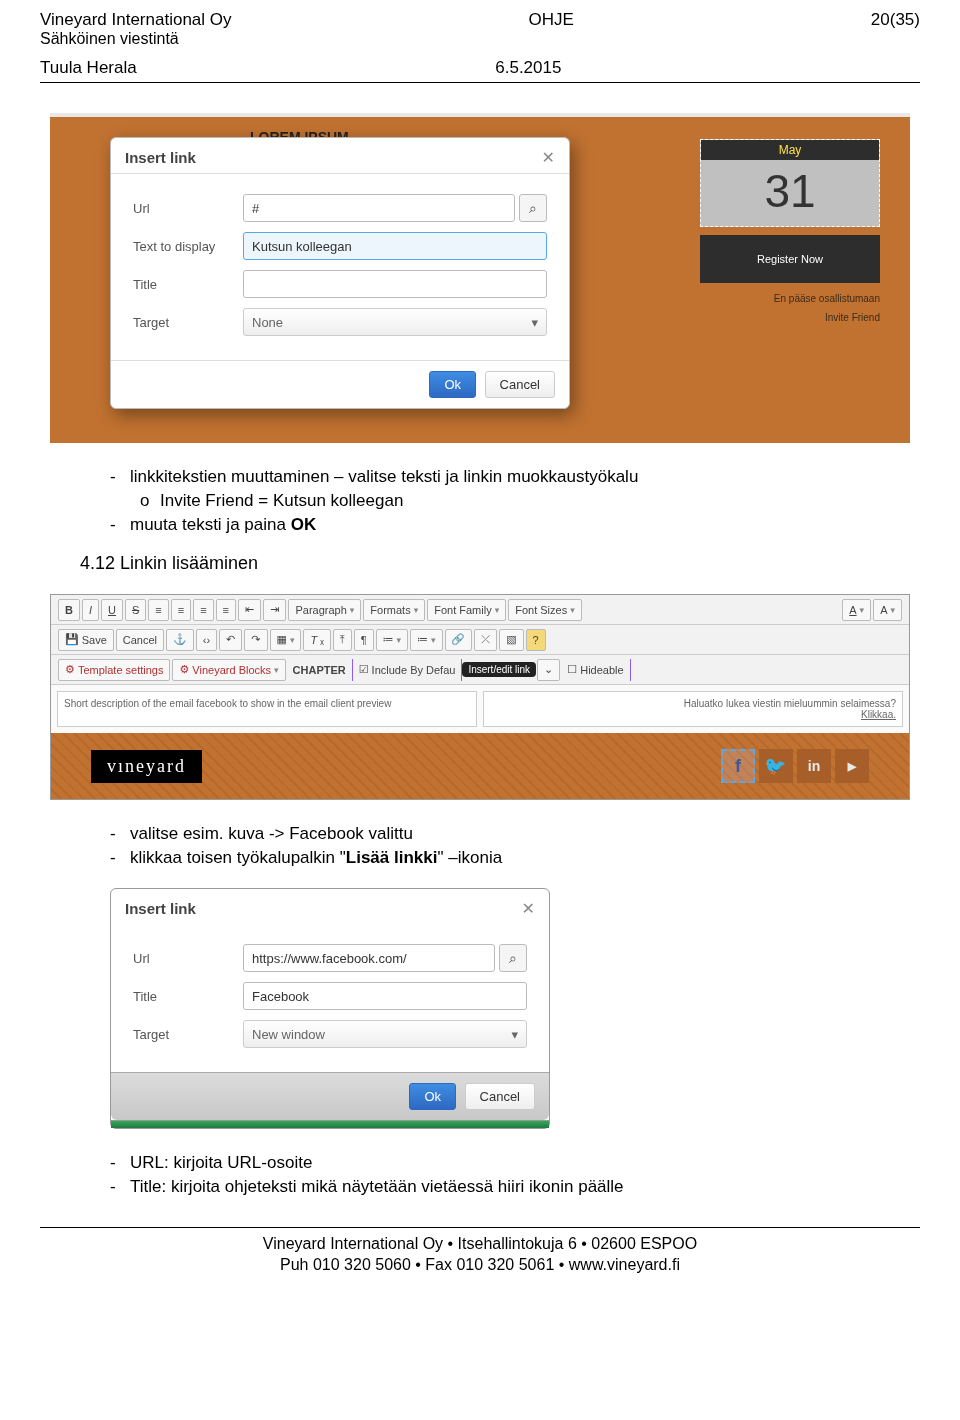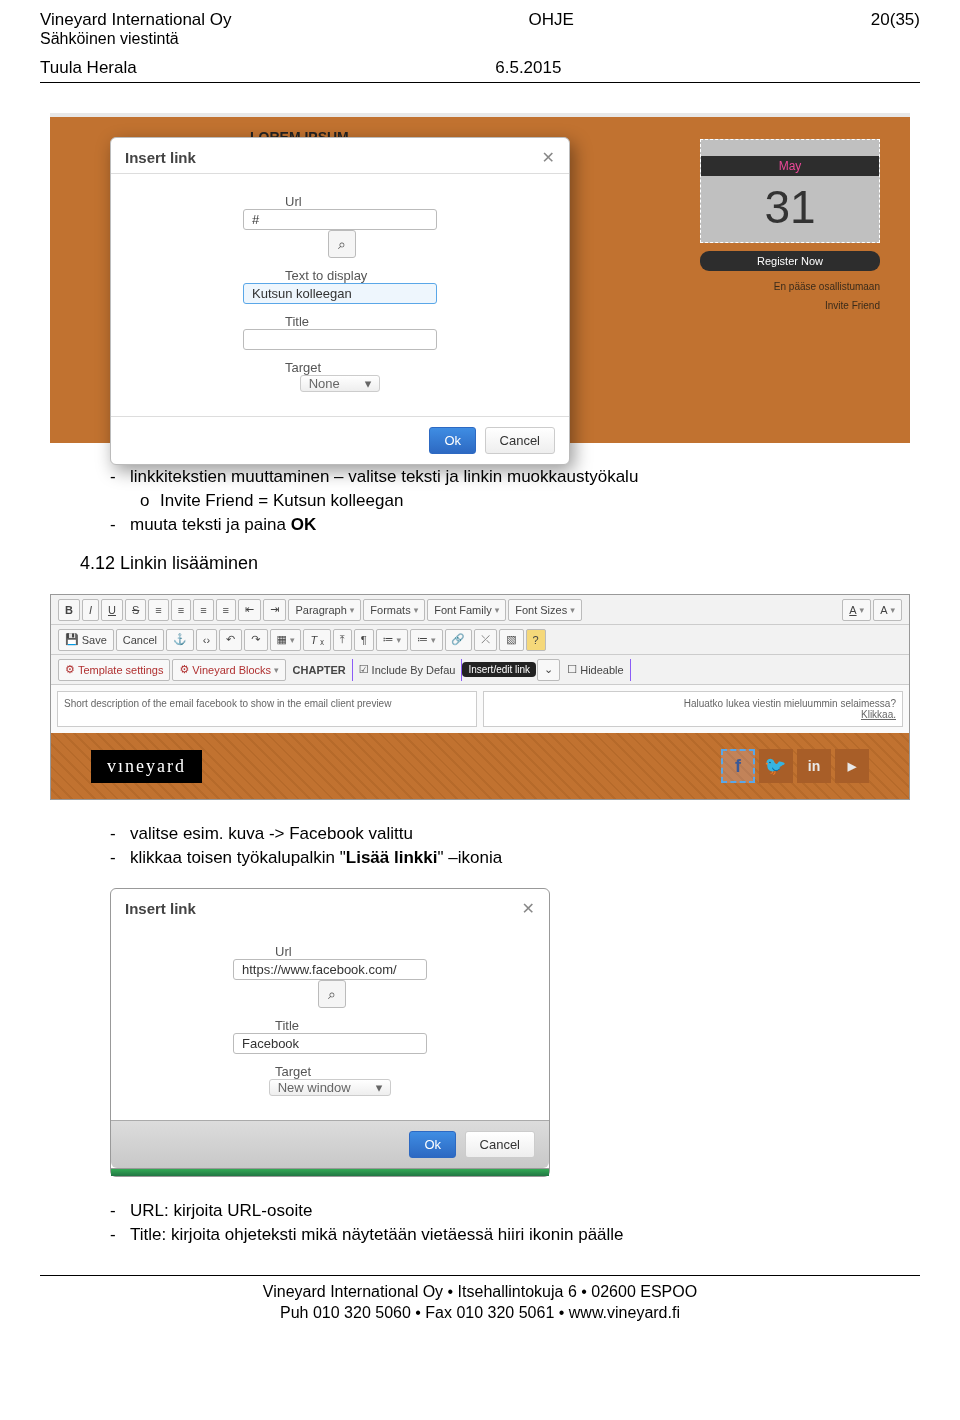--- a/index.html
+++ b/index.html
@@ -52,21 +52,21 @@
 .modal-head {
   display: flex;
   justify-content: space-between;
   align-items: center;
   padding: 10px 14px 6px 14px;
   border-bottom: 1px solid #ddd;
 }
 .modal-head .title { font-weight: bold; font-size: 15px; color: #444; }
 .modal-close { font-size: 16px; color: #888; cursor: pointer; }
 .modal-body { padding: 10px 14px 14px 14px; }
-.form-row { display: flex; align-items: center; margin: 10px 8px; flex-direction: column; }
+.form-row { display: flex; align-items: center; margin: 10px 8px; }
 .form-row .lbl { width: 110px; color: #555; font-size: 13px; }
 .form-row input[type=text] {
   flex: 1; height: 28px; padding: 2px 8px;
   border: 1px solid #bbb; border-radius: 3px; font-size: 13px;
   background: #fff; color: #333;
 }
 .form-row input.highlight { border: 1px solid #5aa7e8; background: #eef6fd; }
 .icon-browse {
   width: 28px; height: 28px; border: 1px solid #bbb; border-radius: 3px;
   margin-left: 4px; background: #f5f5f5; display: inline-flex;
@@ -77,23 +77,23 @@
   background: linear-gradient(#fff,#eee); padding: 0 8px;
   display: flex; justify-content: space-between; align-items: center;
   font-size: 13px; color: #666; gap: 25px;
 }
 .modal-foot { padding: 10px 14px; border-top: 1px solid #ddd; text-align: right; }
 .btn { display: inline-block; padding: 5px 14px; font-size: 13px; border-radius: 3px; border: 1px solid #ccc; background: linear-gradient(#fff,#eee); color: #333; cursor: pointer; margin-left: 4px; }
 .btn.ok { background: linear-gradient(#3f8de3,#2d69c2); color: #fff; border-color: #2d69c2; }
 
 .shot1 .side-stack { position: absolute; right: 30px; top: 22px; width: 180px; }
 .side-box { background: #c0c0c0; border: 1px dashed #fff; margin-bottom: 8px; }
-.side-box .month-bar { background: #2d2d2d; color: #ec4899; padding: 3px 10px; font-size: 12px; text-align: center; margin-top: 16px; }
+.side-box .month-bar { background: #2d2d2d; color: #fde047; padding: 3px 10px; font-size: 12px; text-align: center; }
 .side-box .day-num { font-family: 'Arial Black', sans-serif; font-size: 46px; color: #333; text-align: center; padding: 4px 0 8px 0; }
-.reg-btn { background: #2d2d2d; color: #fff; font-size: 11px; padding: 4px 0; text-align: center; border-radius: 9px; margin-bottom: 10px; }
+.reg-btn { background: #2d2d2d; color: #fff; font-size: 11px; padding: 18px 0; text-align: center; border-radius: 0; margin-bottom: 10px; }
 .side-link { font-size: 10px; color: #3a2b1a; margin: 3px 0 8px 0; text-align: right; }
 .shot1 .lorem { position: absolute; left: 200px; top: 12px; color: #222; font-size: 14px; font-weight: bold; }
 
 
 .content-list { padding-left: 70px; margin-top: 24px; }
 .content-list li { list-style: none; position: relative; padding-left: 20px; margin: 4px 0; font-size: 17px; }
 .content-list li::before { content: "-"; position: absolute; left: 0; }
 .content-list li.sub { padding-left: 50px; }
 .content-list li.sub::before { content: "o"; left: 30px; }
 .section-num { font-size: 18px; margin: 18px 0 8px 40px; }

